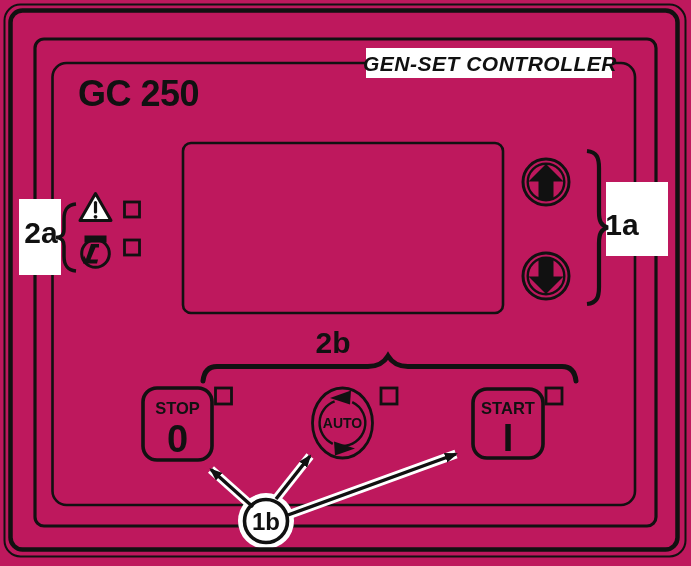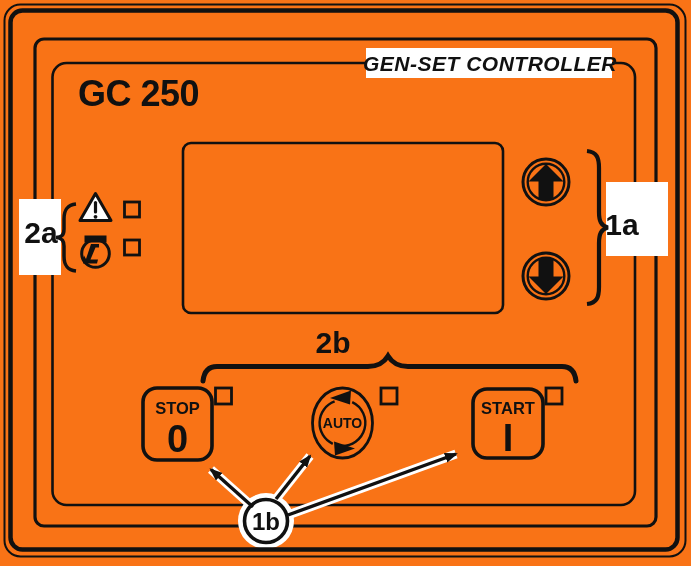--- a/index.html
+++ b/index.html
@@ -1,16 +1,16 @@
 <!DOCTYPE html>
 <html><head>
 <meta charset="utf-8">
 <style>
   html,body{margin:0;padding:0;background:#fff;}
-  .stage{position:relative;width:691px;height:566px;background:#f97316;overflow:hidden;
+  .stage{position:relative;width:691px;height:566px;background:#be185d;overflow:hidden;
          font-family:"Liberation Sans", sans-serif;}
   svg{position:absolute;left:0;top:0;}
   text{font-family:"Liberation Sans", sans-serif;fill:#111;}
   .brand{font-size:21px;font-weight:bold;font-style:italic;letter-spacing:.5px;}
   .model{font-size:36px;font-weight:bold;letter-spacing:-.5px;}
   .callout{font-size:30px;font-weight:bold;}
   .callout-sm{font-size:24px;font-weight:bold;}
   .btn-word{font-size:16.5px;font-weight:bold;}
   .btn-sym{font-size:38px;font-weight:bold;}
   .auto-word{font-size:14px;font-weight:bold;}

